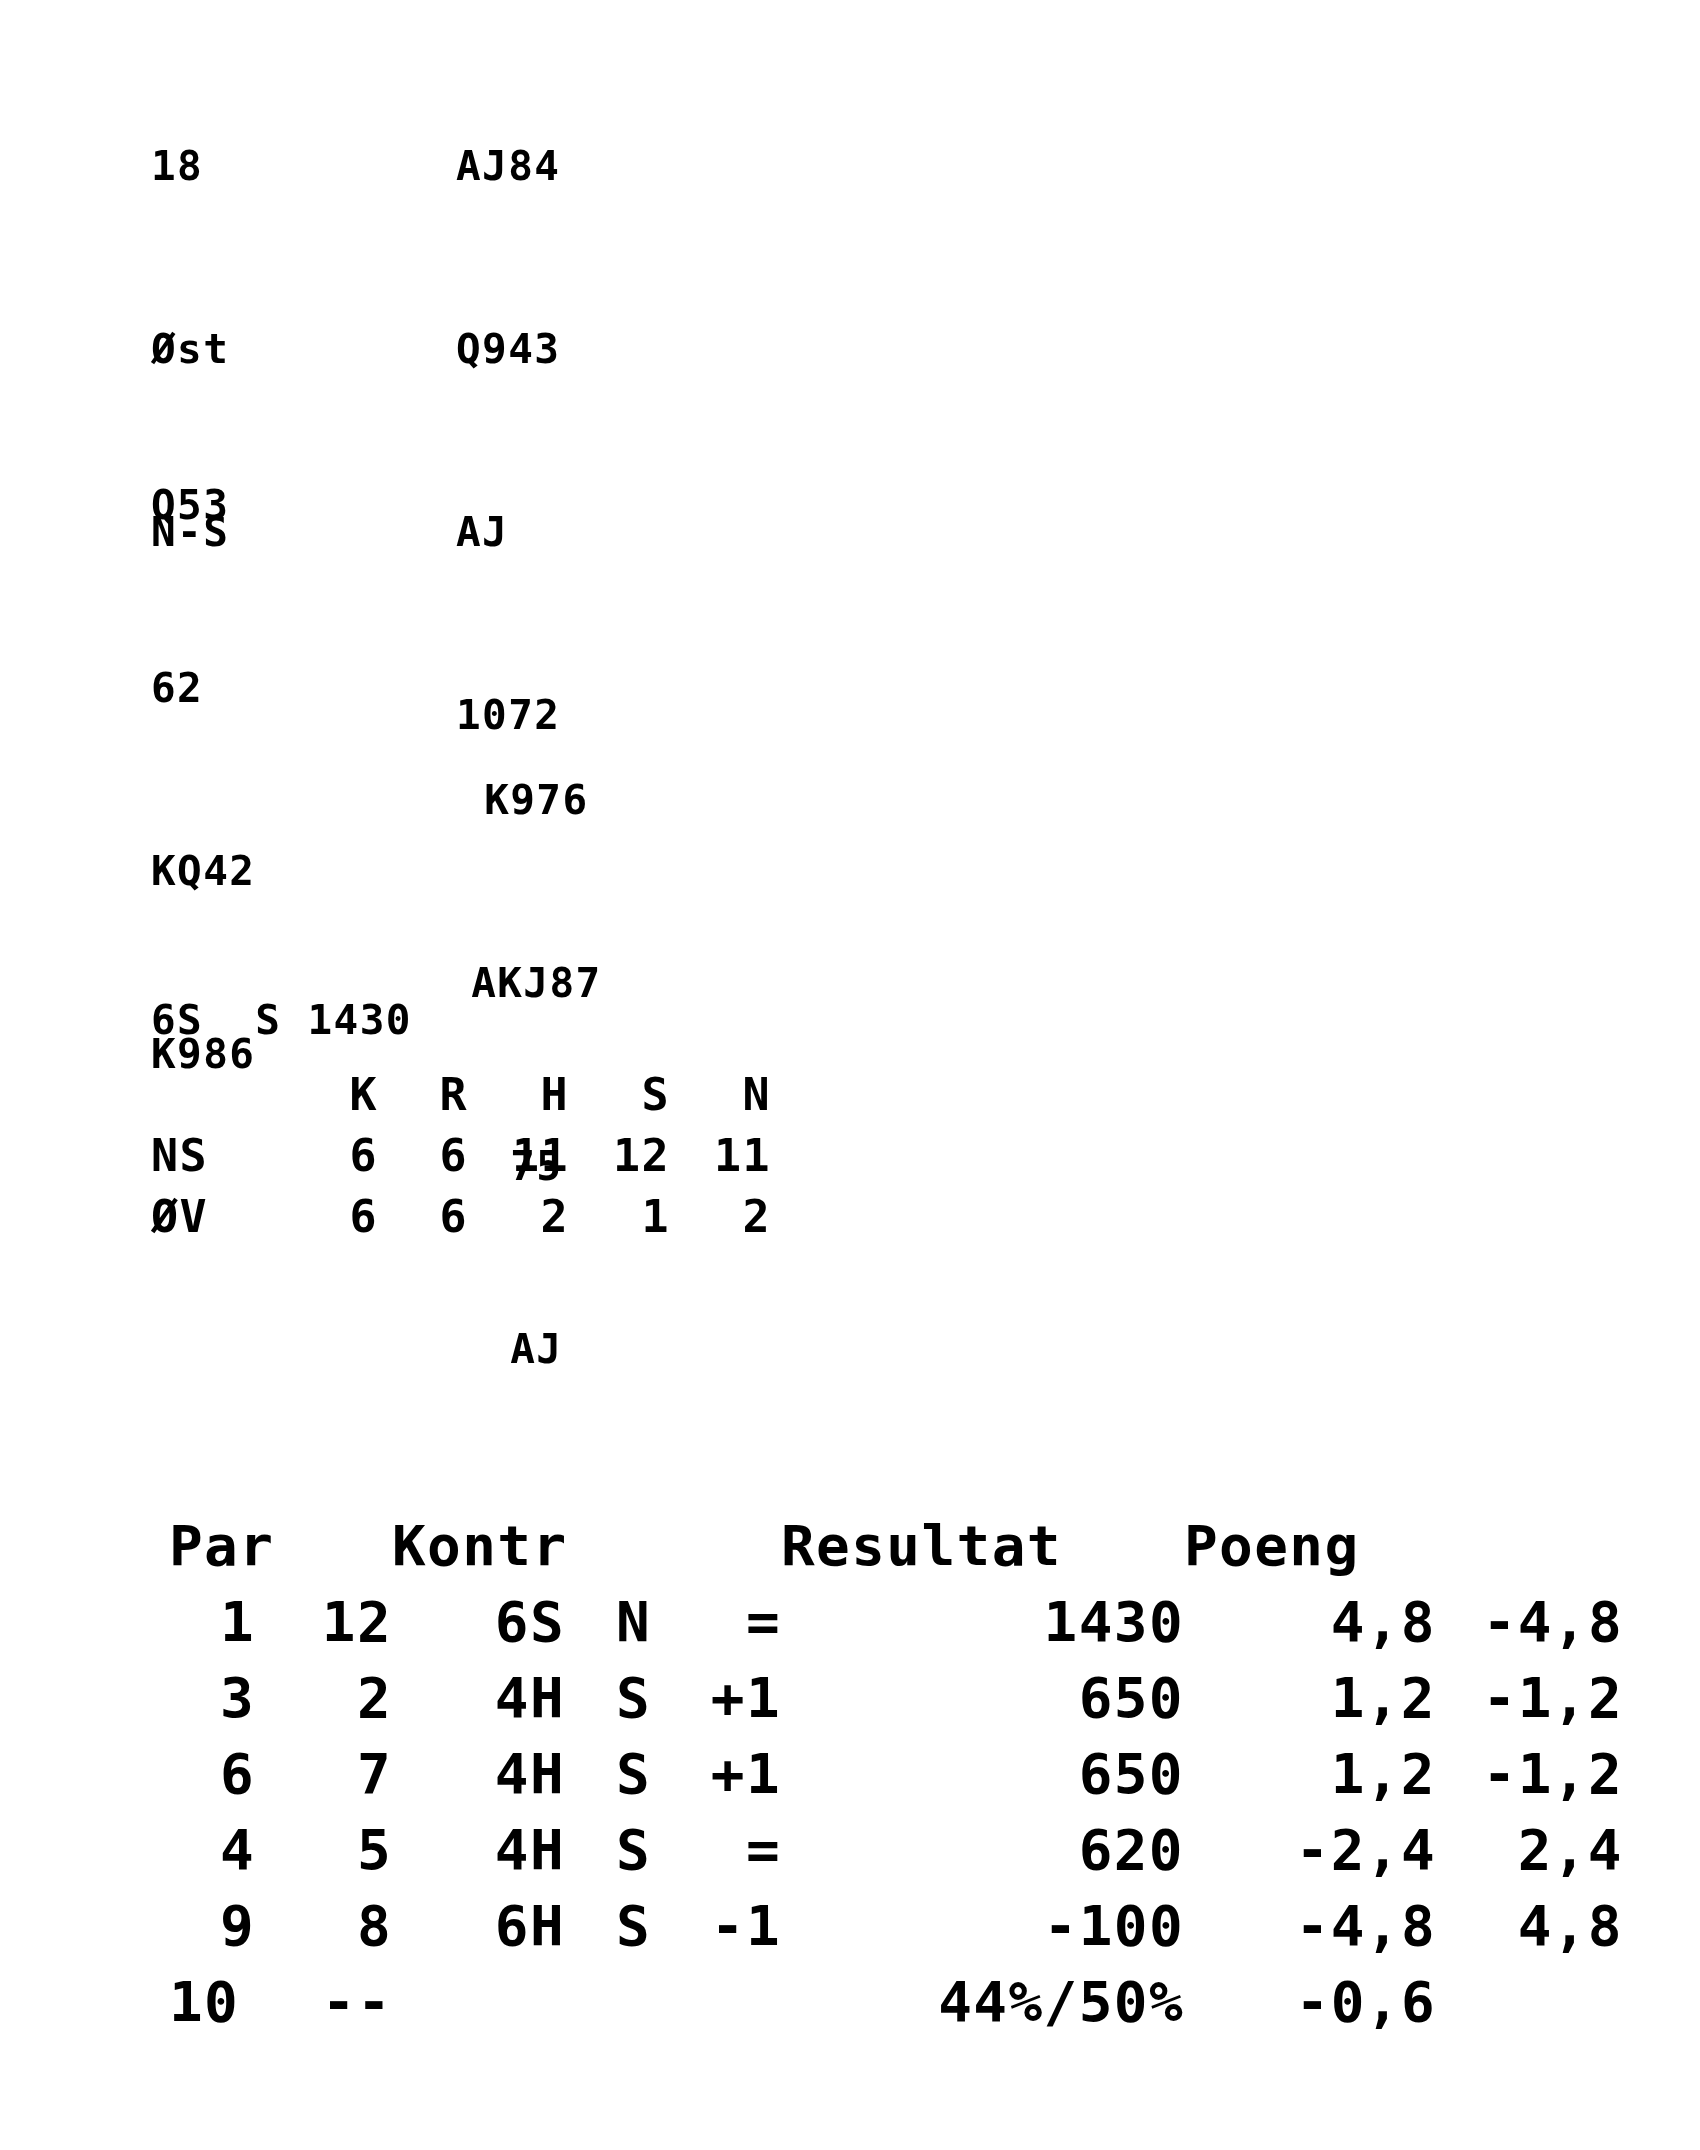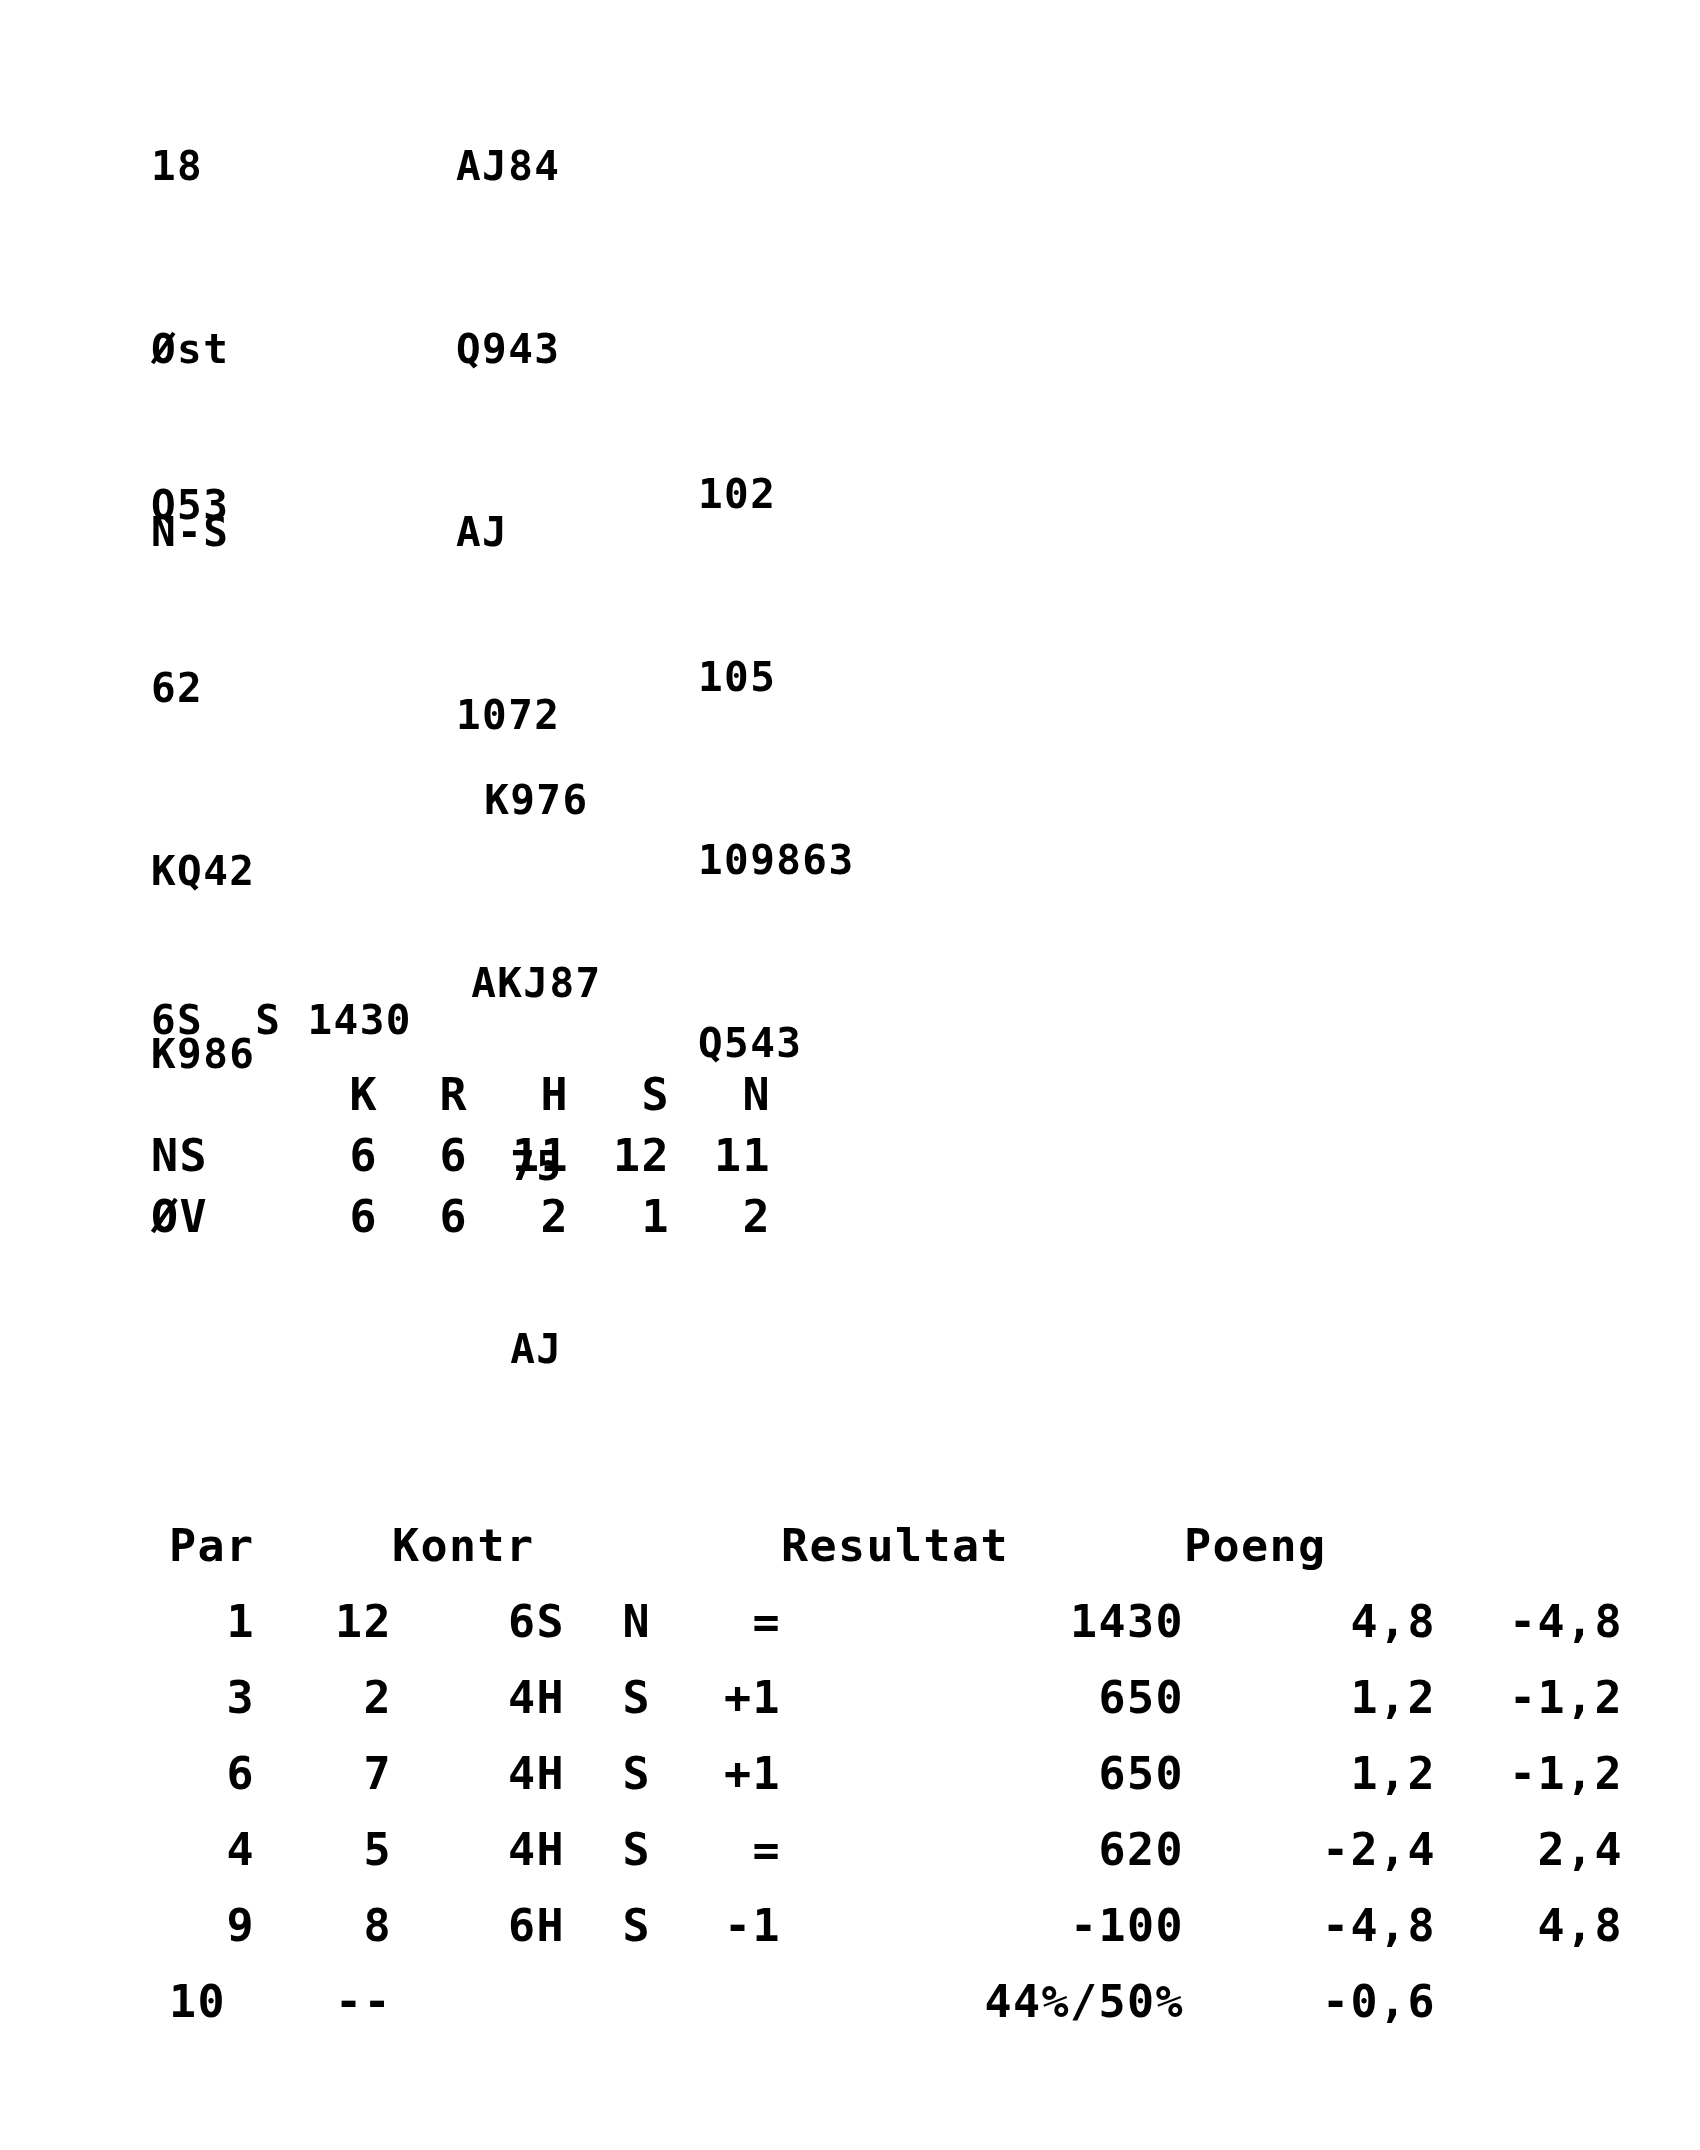--- a/index.html
+++ b/index.html
@@ -96,21 +96,21 @@
     position: absolute;
     left: 169px;
     top: 1508px;
   }
   .results-table {
     border-collapse: collapse;
   }
   .results-table td, .results-table th {
     font-family: "DejaVu Sans Mono", "Liberation Mono", monospace;
     font-weight: 700;
-    font-size: 45px;
+    font-size: 56px;
     line-height: 76px;
     letter-spacing: 1.4px;
     padding: 0;
     white-space: pre;
     text-align: right;
   }
   .results-table th { text-align: left; }
   .th-par   { width: 223px; text-align: left; padding-left: 14.4px;}
   .th-kontr { width: 302px; text-align: left; padding-left: 7.2px;}
   .th-res   { width: 403px; text-align: left; padding-left: 76px;}
@@ -147,26 +147,20 @@
         <span class="row">1072</span>
       </div>
 
       <div class="col-west mono" style="top:339px;">
         <span class="row">Q53</span>
         <span class="row">62</span>
         <span class="row">KQ42</span>
         <span class="row">K986</span>
       </div>
 
-      <div class="col-east mono" style="top:328px;">
-        <span class="row">102</span>
-        <span class="row">105</span>
-        <span class="row">109863</span>
-        <span class="row">Q543</span>
-      </div>
 
       <div class="col-south mono" style="top:634px;text-align:center;">
         <span class="row">K976</span>
         <span class="row">AKJ87</span>
         <span class="row">75</span>
         <span class="row">AJ</span>
       </div>
     </div>
   </div>
 

